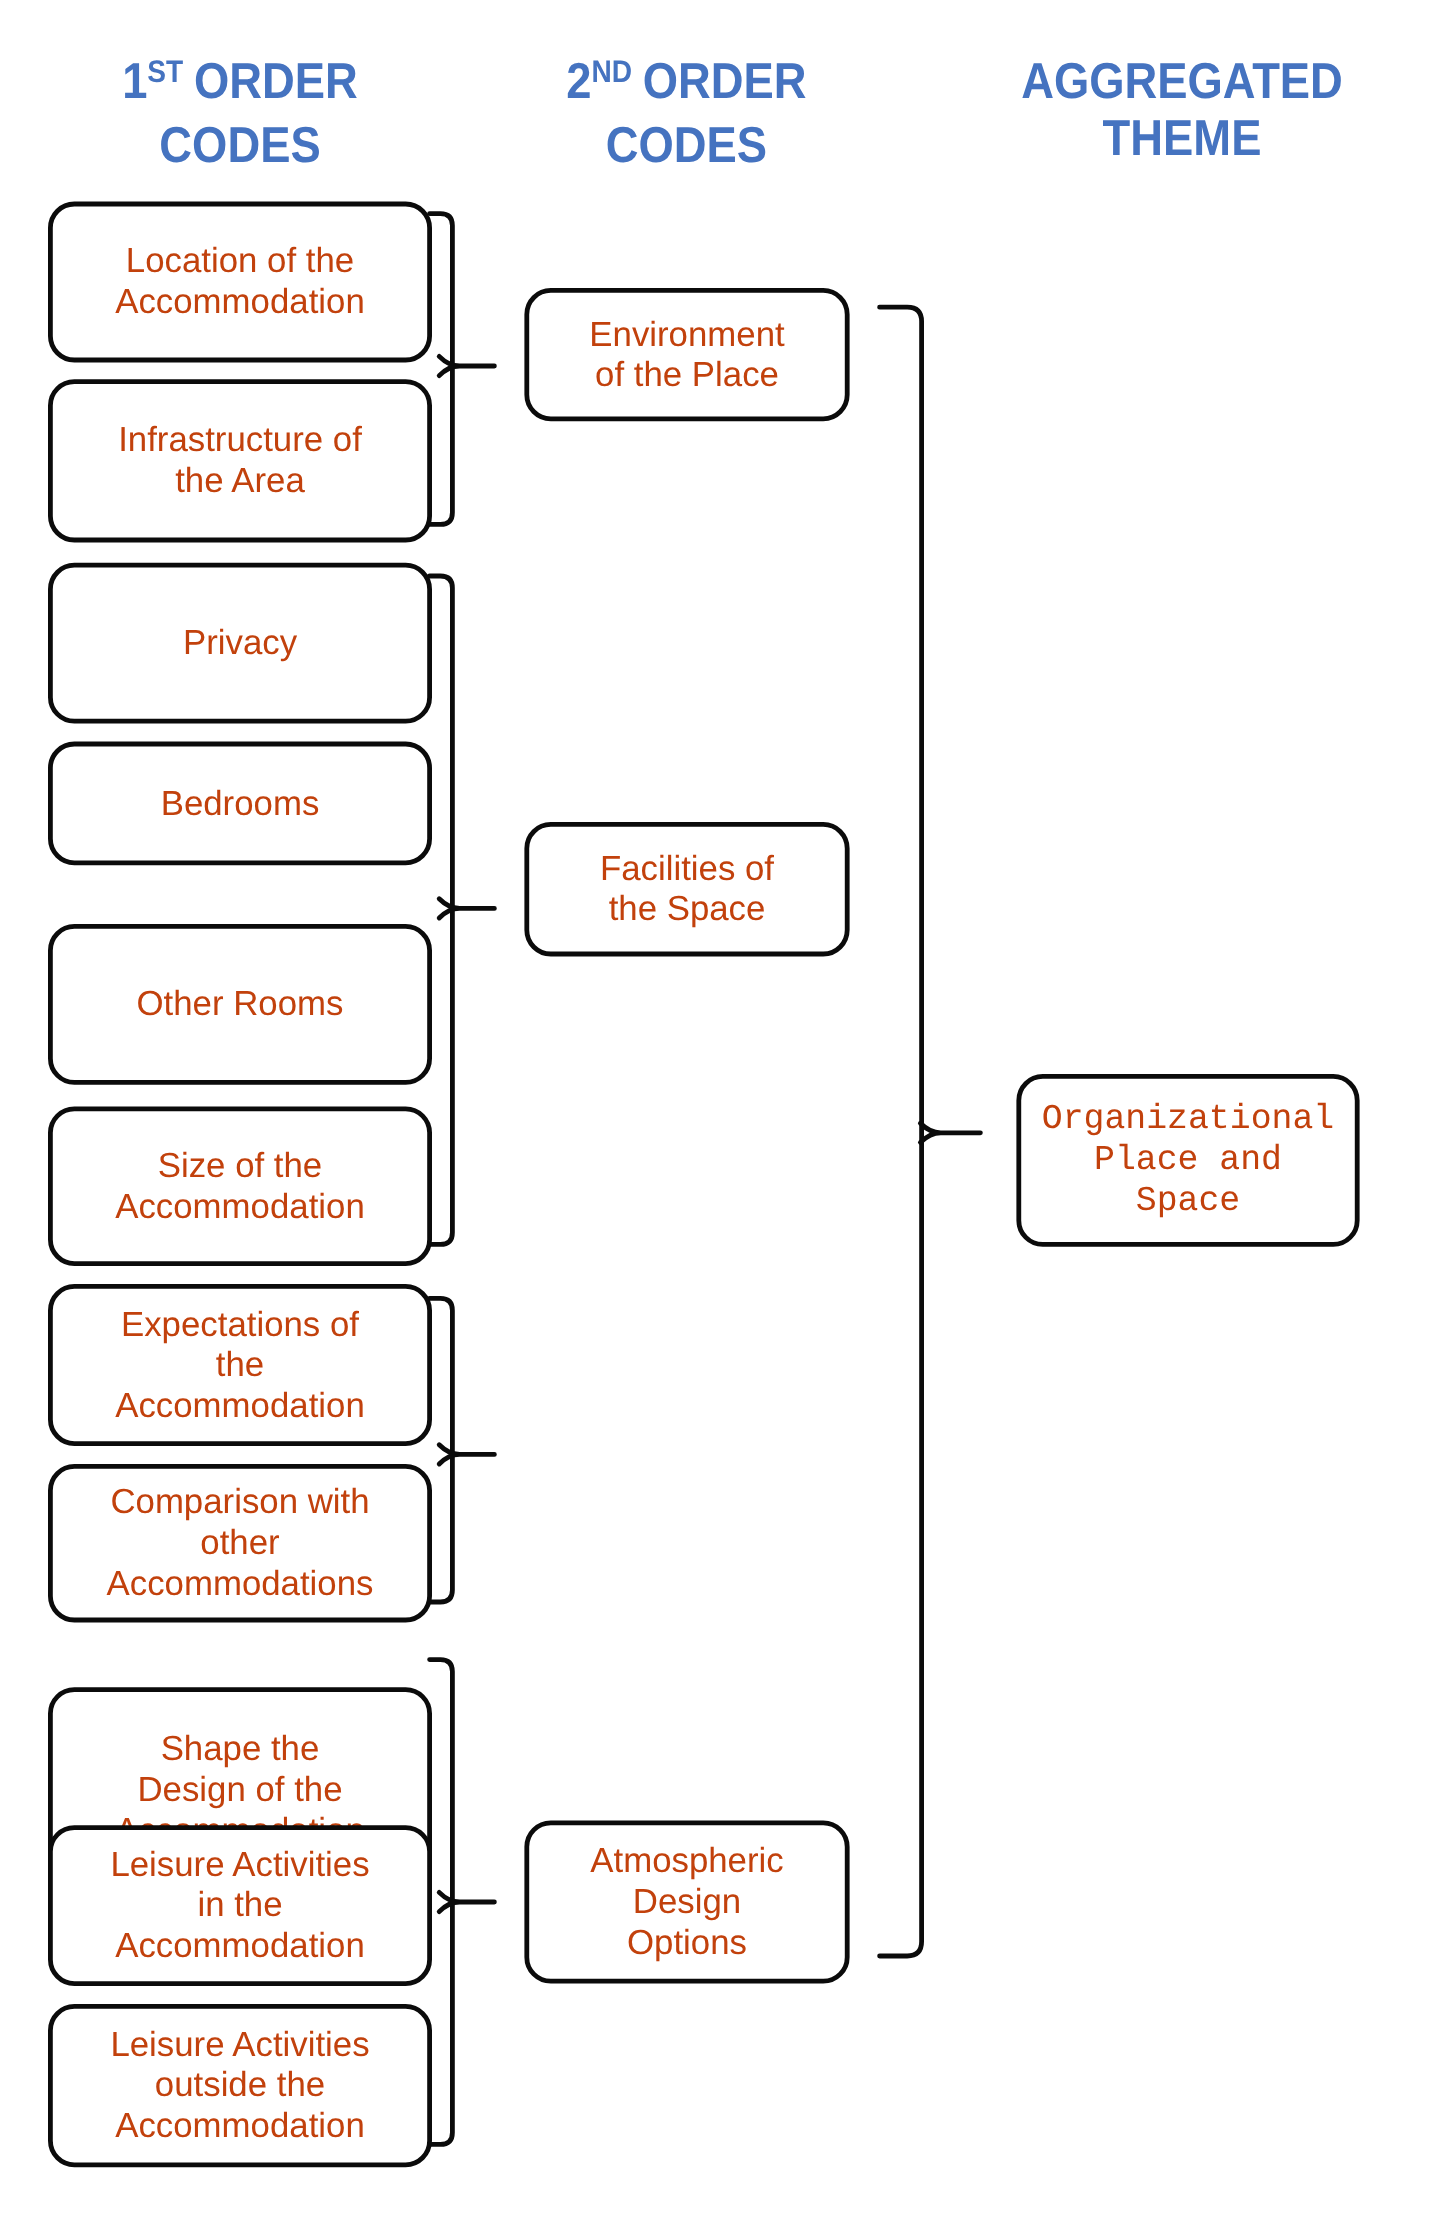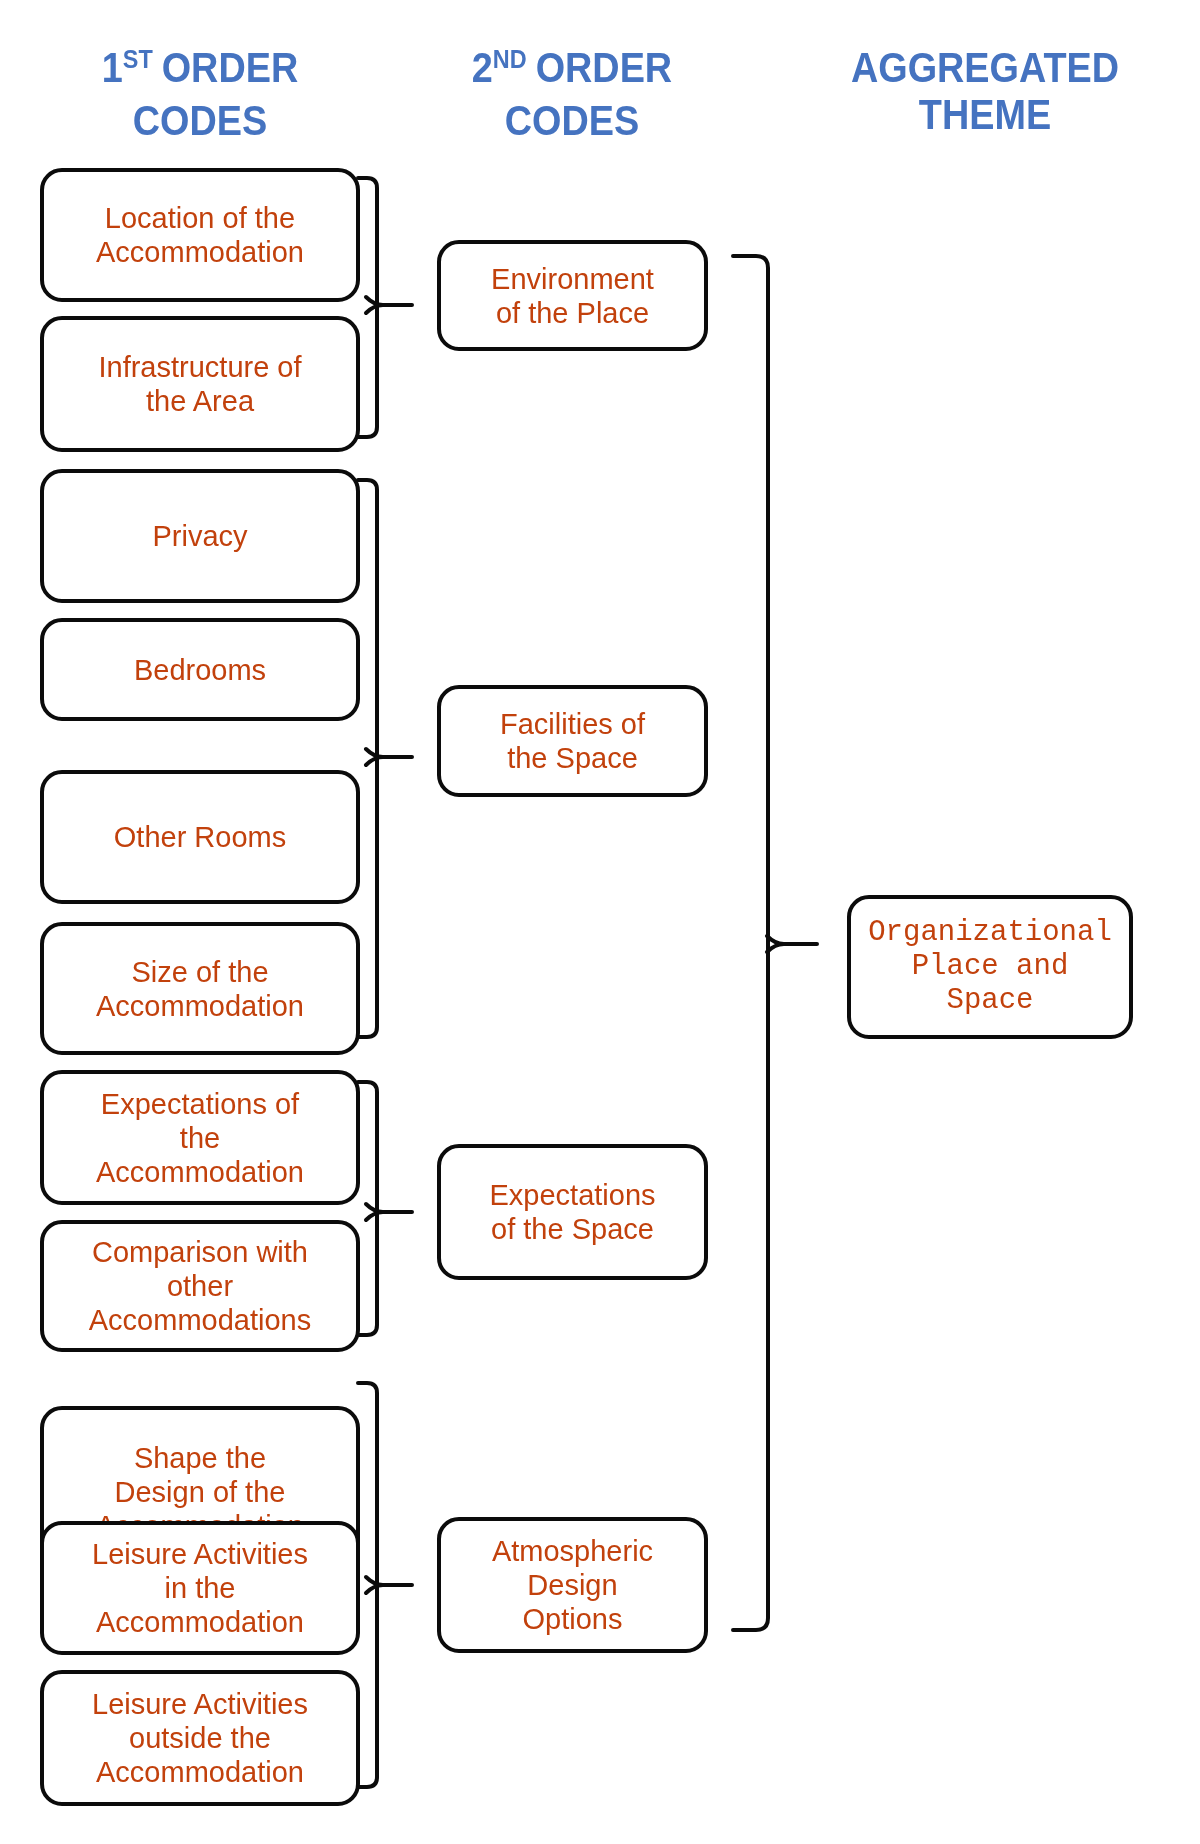--- a/index.html
+++ b/index.html
@@ -126,22 +126,20 @@
 in the
 Accommodation</div>
   <div class="box col-left" style="top:1670px;height:136px;">Leisure Activities
 outside the
 Accommodation</div>
 
   <div class="box col-mid" style="top:240px;height:111px;">Environment
 of the Place</div>
   <div class="box col-mid" style="top:685px;height:112px;">Facilities of
 the Space</div>
-  <div class="box col-mid" style="top:1144px;height:136px;">Expectations
-of the Space</div>
   <div class="box col-mid" style="top:1517px;height:136px;">Atmospheric
 Design
 Options</div>
 
   <div class="box col-right" style="top:895px;height:144px;font-family:Liberation Mono, monospace;">Organizational
 Place and
 Space</div>
 
 </div>
 

